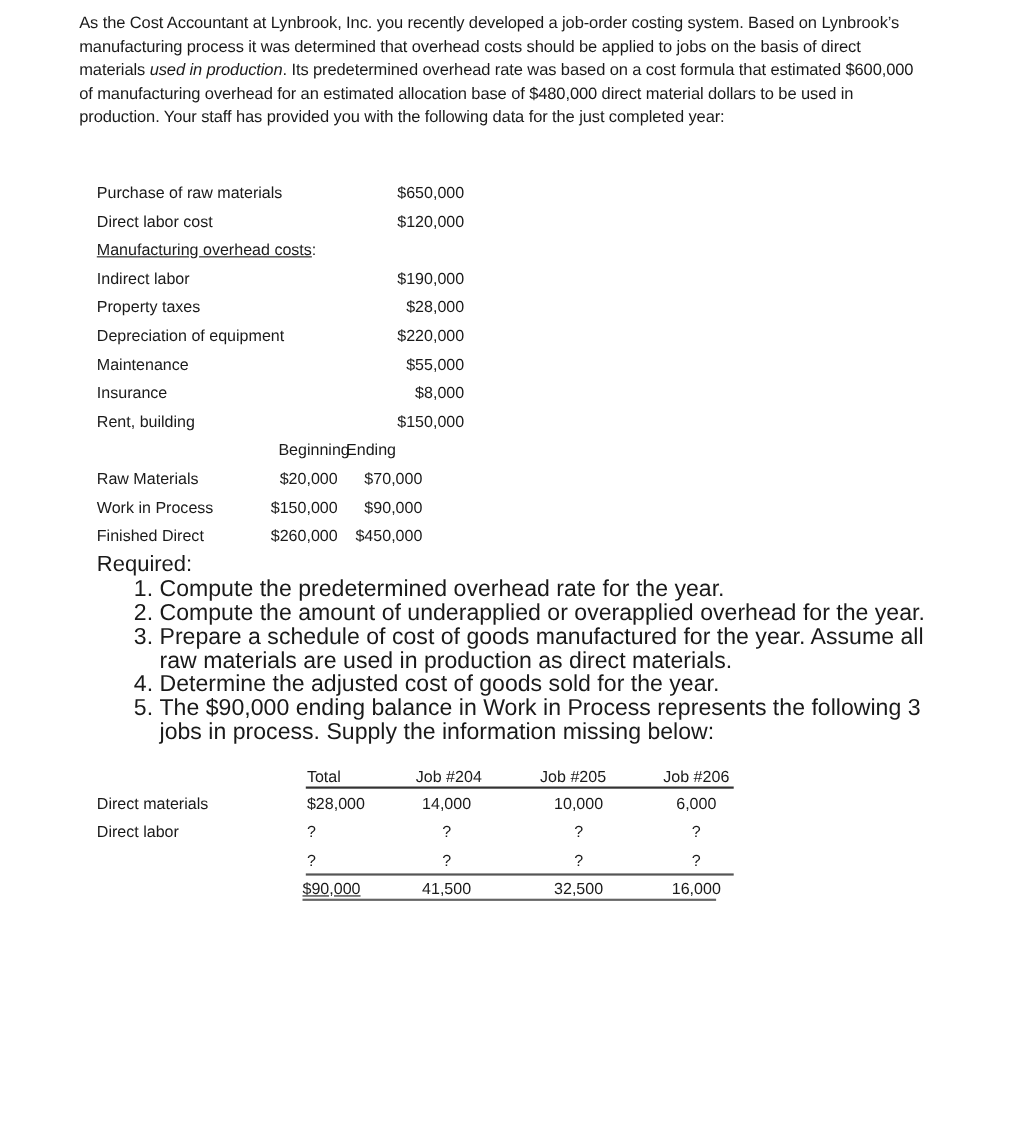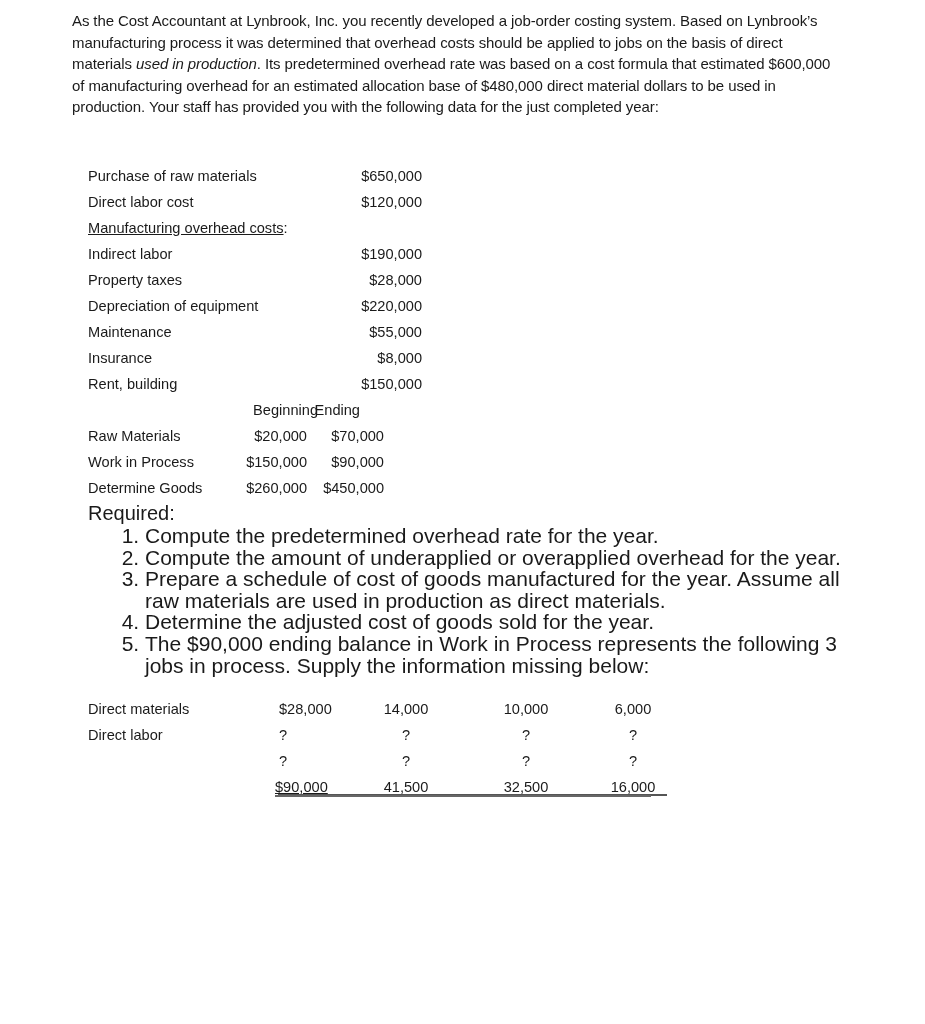--- a/index.html
+++ b/index.html
@@ -87,35 +87,42 @@
   <span class="lbl">Raw Materials</span>
   <span class="beg">$20,000</span>
   <span class="end">$70,000</span>
 </div>
 <div class="row inv-row" style="top:451px">
   <span class="lbl">Work in Process</span>
   <span class="beg">$150,000</span>
   <span class="end">$90,000</span>
 </div>
 <div class="row inv-row" style="top:477px">
-  <span class="lbl">Determine Goods</span>
+  <span class="lbl">Finished Direct</span>
   <span class="beg">$260,000</span>
   <span class="end">$450,000</span>
 </div>
 
 <div class="required-title">Required:</div>
 <ol class="req">
   <li>Compute the predetermined overhead rate for the year.</li>
   <li>Compute the amount of underapplied or overapplied overhead for the year.</li>
   <li>Prepare a schedule of cost of goods manufactured for the year. Assume all raw materials are used in production as direct materials.</li>
   <li>Determine the adjusted cost of goods sold for the year.</li>
   <li>The $90,000 ending balance in Work in Process represents the following 3 jobs in process. Supply the information missing below:</li>
 </ol>
 
 <div class="jobs">
+  <div class="jrow" style="height:22px;line-height:22px">
+    <span class="jcell c-total">Total</span>
+    <span class="jcell c-204" style="left:285px;width:70px">Job #204</span>
+    <span class="jcell c-205" style="left:398px;width:70px">Job #205</span>
+    <span class="jcell c-206" style="left:510px;width:70px">Job #206</span>
+    <div class="head-line"></div>
+  </div>
   <div class="jrow">
     <span class="jlabel">Direct materials</span>
     <span class="jcell c-total">$28,000</span>
     <span class="jcell c-204">14,000</span>
     <span class="jcell c-205">10,000</span>
     <span class="jcell c-206">6,000</span>
   </div>
   <div class="jrow">
     <span class="jlabel">Direct labor</span>
     <span class="jcell c-total">?</span>

